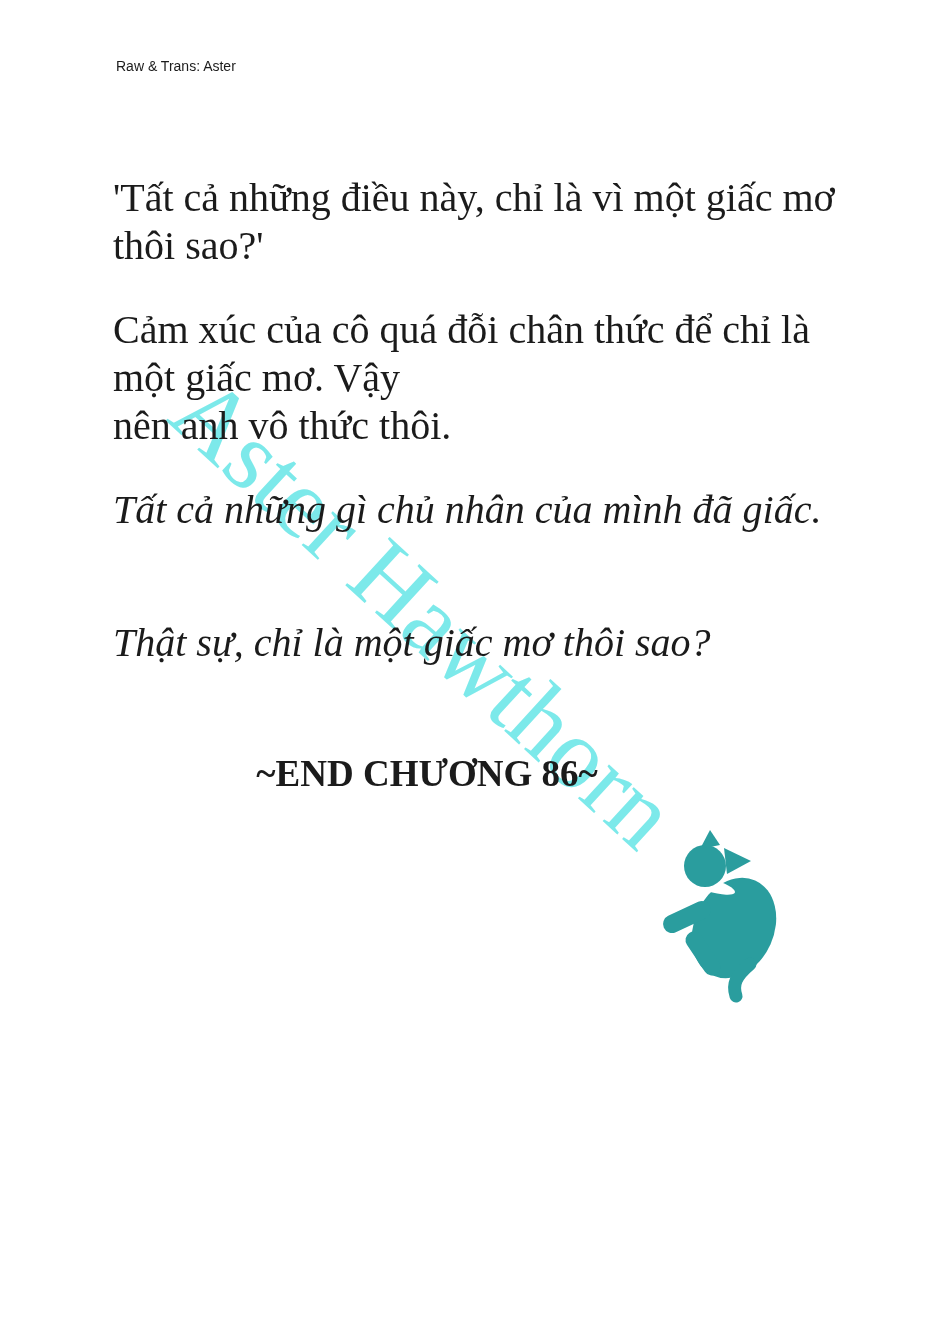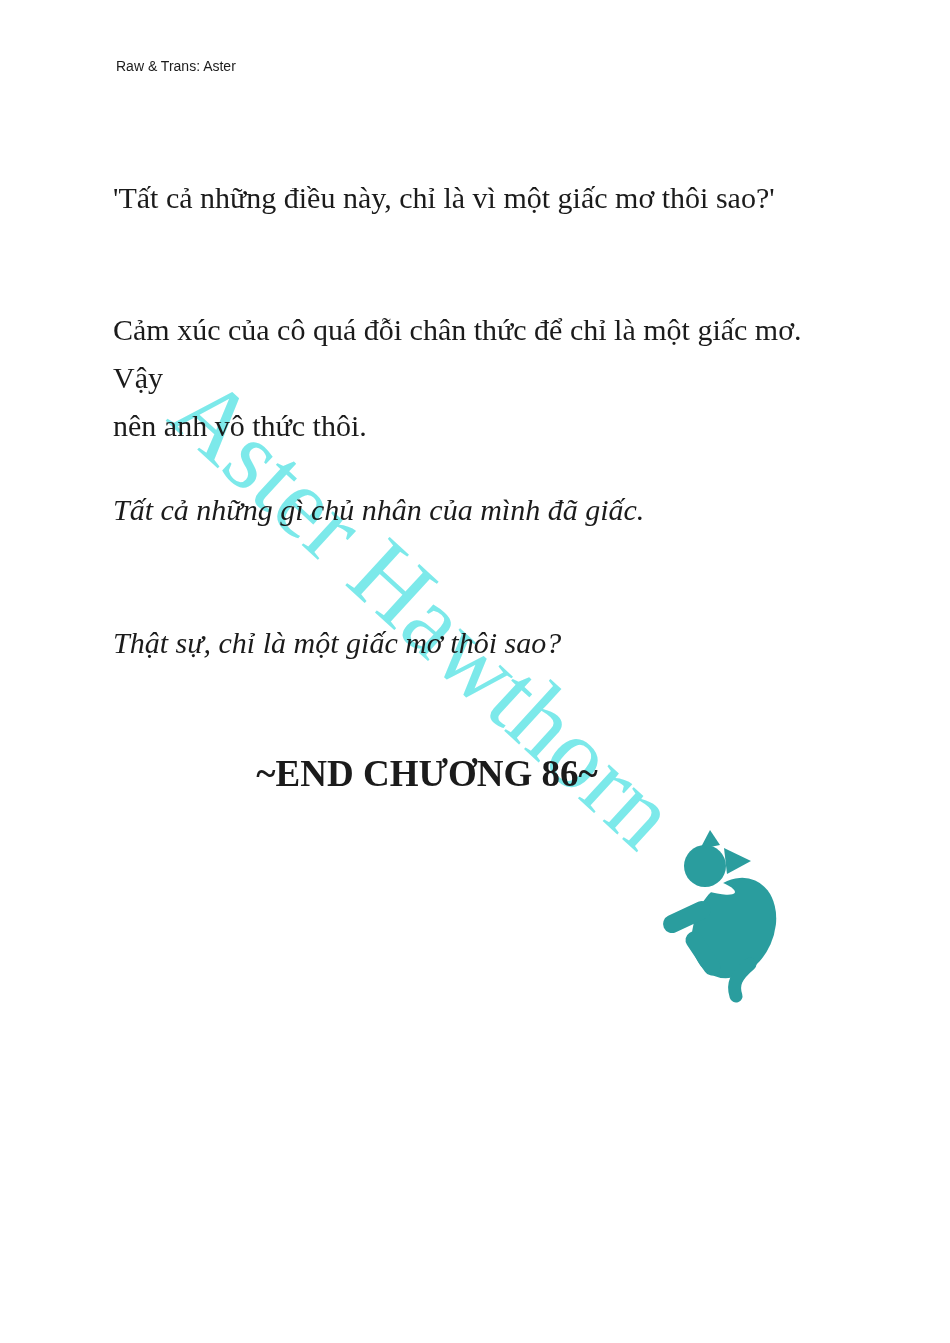--- a/index.html
+++ b/index.html
@@ -22,21 +22,21 @@
   }
   .credit{
     position:absolute;left:116px;top:56px;
     font-family:"Liberation Sans", sans-serif;
     font-size:14px;line-height:20px;
     z-index:2;
   }
   .para{
     position:absolute;left:113px;right:110px;
     margin:0;
-    font-size:30px;line-height:48px;
+    font-size:40px;line-height:48px;
     z-index:2;
   }
   .para .ln{display:block;}
   .p1{top:174px;}
   .p2{top:306px;}
   .p3{top:486px;font-style:italic;}
   .p4{top:619px;font-style:italic;}
   .end-marker{
     position:absolute;left:0;top:750px;width:854px;
     text-align:center;

